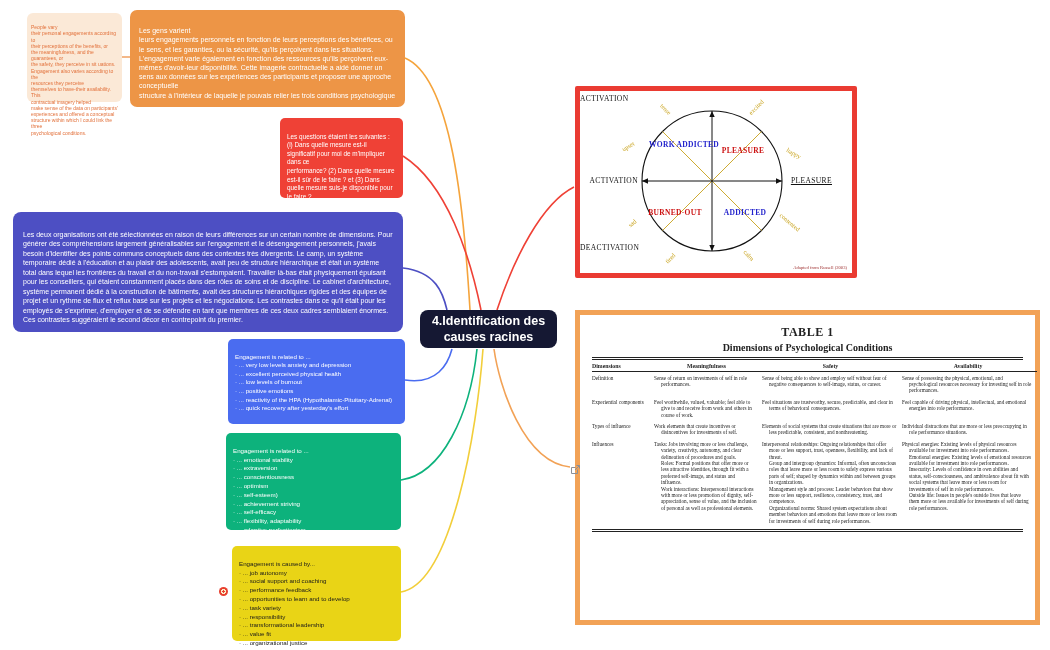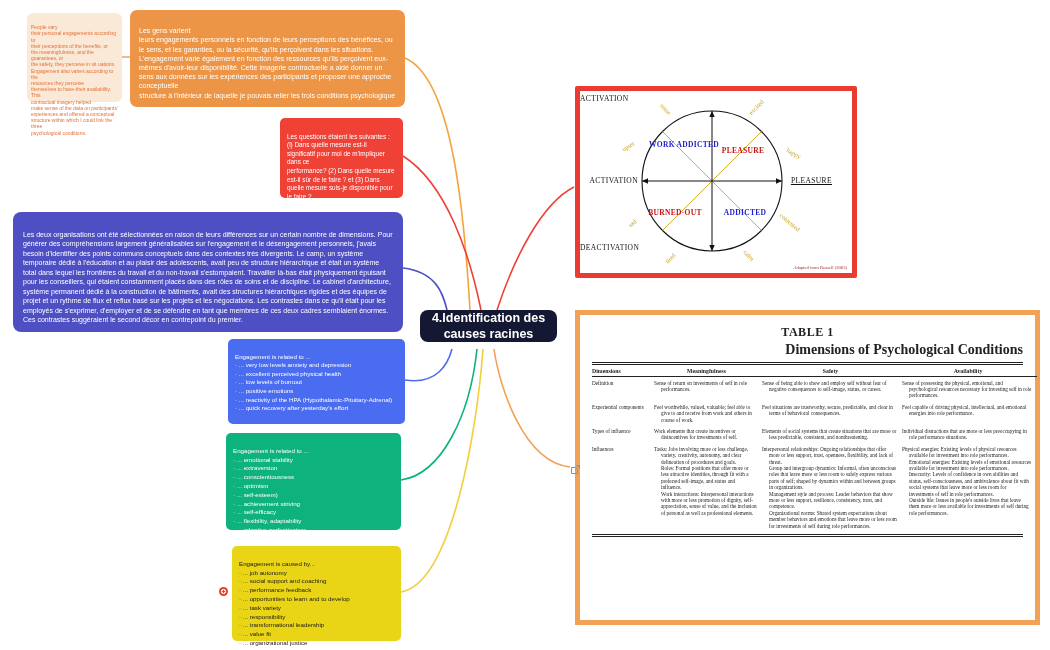--- a/index.html
+++ b/index.html
@@ -26,21 +26,21 @@
     left:280px; top:118px; width:123px; height:80px;
     background:#EF4136; color:#ffffff; font-size:6.4px; line-height:8.6px;
     padding:6px 7px; border-radius:5px;
   }
   .purple-node {
     left:13px; top:212px; width:390px; height:120px;
     background:#4D4FC3; color:#ffffff; font-size:7px; line-height:9.5px;
     padding:8px 10px; border-radius:8px;
   }
   .central-node {
-    left:420px; top:310px; width:137px; height:32px;
+    left:420px; top:310px; width:137px; height:38px;
     background:#151833; color:#ffffff; border-radius:8px;
     display:flex; align-items:center; justify-content:center; text-align:center;
     font-size:12.5px; font-weight:700; line-height:16px; z-index:3;
   }
   .blue-node {
     left:228px; top:339px; width:177px; height:85px;
     background:#4A6CF0; color:#ffffff; font-size:6.2px; line-height:8.6px;
     padding:5px 7px; border-radius:5px;
   }
   .green-node {
@@ -91,21 +91,21 @@
   .cx-credit { position:absolute; right:5px; bottom:3px; font-size:4.6px; color:#A03333; }
 
   
   .table-frame {
     position:absolute; left:575px; top:310px; width:465px; height:315px;
     border:5px solid #F2A256; background:#ffffff; z-index:2;
     font-family:"Liberation Serif", serif; color:#222222;
     padding:10px 12px 6px 12px;
   }
   .t-title { text-align:center; font-weight:700; font-size:12px; letter-spacing:0.5px; }
-  .t-sub { text-align:right; font-weight:700; font-size:14px; margin-top:2px; margin-bottom:4px; }
+  .t-sub { text-align:center; font-weight:700; font-size:10px; margin-top:2px; margin-bottom:4px; }
   .dbl-rule { border-top:1.6px solid #222; border-bottom:0.8px solid #222; height:3px; }
   .paper-table { width:100%; border-collapse:collapse; table-layout:fixed; }
   .paper-table th { font-size:5.8px; font-weight:700; padding:2.5px 3px 2px 0; vertical-align:bottom; }
   .paper-table th.c { text-align:center; }
   .paper-table th.l { text-align:left; }
   .paper-table thead tr { border-bottom:0.8px solid #222; }
   .paper-table td {
     font-size:5.2px; line-height:6.4px; vertical-align:top;
     padding:3px 5px 2px 0; white-space:pre-line;
   }

